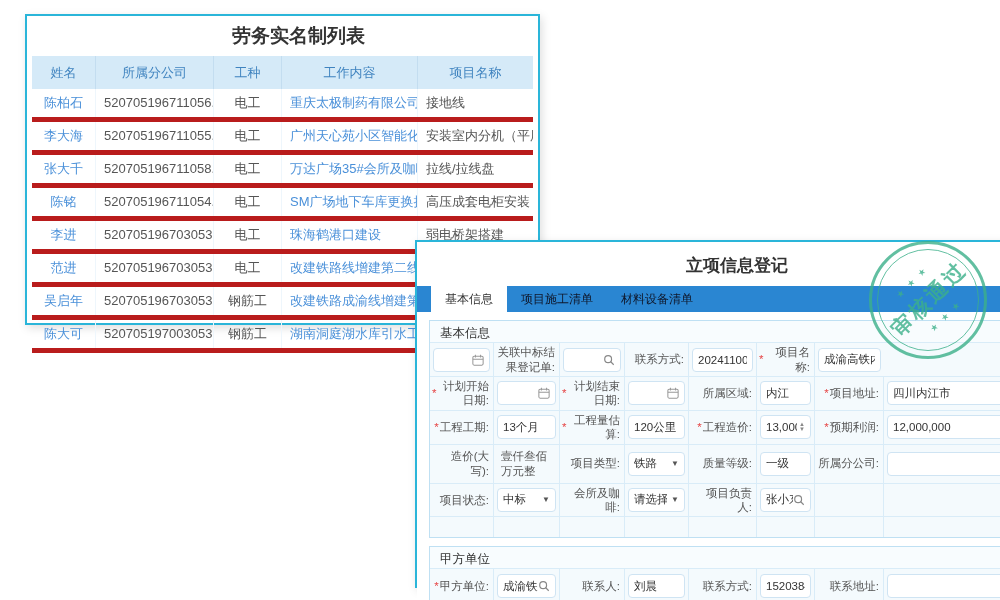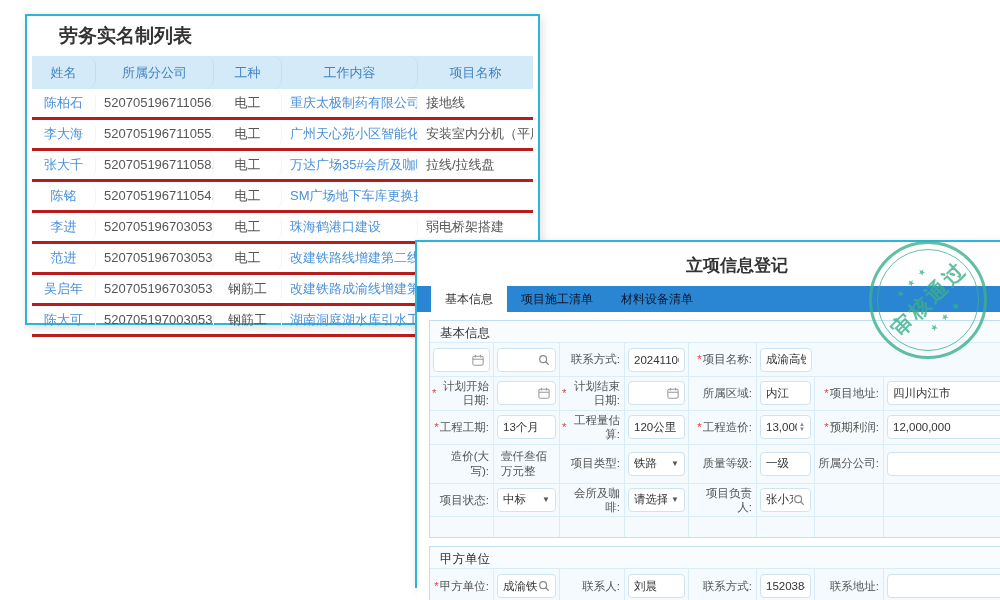--- a/index.html
+++ b/index.html
@@ -3,33 +3,33 @@
 <meta charset="utf-8">
 <style>
   * { margin:0; padding:0; box-sizing:border-box; }
   html,body { width:1000px; height:600px; background:#fff; overflow:hidden;
     font-family:"Liberation Sans","DejaVu Sans",sans-serif; }
 
   
   .win1 { position:absolute; left:25px; top:14px; width:515px; height:311px;
     background:#fff; border:2px solid #2ab5d9; z-index:1;
     box-shadow:2px 3px 9px rgba(0,0,0,.13); }
-  .win1-title { height:40px; line-height:40px; text-align:left;
+  .win1-title { height:40px; line-height:40px; text-align:center;
     font-size:19px; font-weight:bold; color:#333;padding-left:32px; }
   .ltable { margin:0 5px; }
   .lrow { display:grid; grid-template-columns:64px 118px 68px 136px 1fr; }
   .lhead { background:#d5eaf8; }
   .lhead .lcell { color:#3f83bf; font-size:13px; height:33px; line-height:33px;
     border-right:1px solid #c3ddf0; }
   .lhead .lcell:last-child { border-right:none; }
-  .lbody .lrow { border-bottom:3px solid #b91c1c; }
+  .lbody .lrow { border-bottom:5px solid #b91c1c; }
   .lbody .lcell { height:28px; line-height:28px; font-size:13px; color:#555;
     border-right:1px solid #eef6fc; white-space:nowrap; overflow:hidden; }
   .lbody .lcell:last-child { border-right:none; }
-  .lcell { text-align:center;border-radius:9px; }
+  .lcell { text-align:center; }
   .lcell.left { text-align:left; padding-left:8px; }
   .lcell.link { color:#4a90d9; }
 
   
   .win2 { position:absolute; left:415px; top:240px; width:644px; height:348px;
     background:#fff; border:2px solid #2ab5d9; z-index:5;
     box-shadow:2px 3px 9px rgba(0,0,0,.13); }
   .win2-title { height:44px; line-height:48px; text-align:center;
     font-size:17px; font-weight:bold; color:#333; }
   .tabbar { background:#2a86d2; height:26px; display:flex; align-items:stretch;
@@ -110,20 +110,21 @@
         <div class="lcell left">520705196711058...</div>
         <div class="lcell">电工</div>
         <div class="lcell left link">万达广场35#会所及咖啡...</div>
         <div class="lcell left">拉线/拉线盘</div>
       </div>
       <div class="lrow">
         <div class="lcell link">陈铭</div>
         <div class="lcell left">520705196711054...</div>
         <div class="lcell">电工</div>
         <div class="lcell left link">SM广场地下车库更换摄...</div>
+        <div class="lcell left">高压成套电柜安装</div>
       </div>
       <div class="lrow">
         <div class="lcell link">李进</div>
         <div class="lcell left">520705196703053...</div>
         <div class="lcell">电工</div>
         <div class="lcell left link">珠海鹤港口建设</div>
         <div class="lcell left">弱电桥架搭建</div>
       </div>
       <div class="lrow">
         <div class="lcell link">范进</div>
@@ -167,20 +168,24 @@
         <div class="fcell inp">
             <div class="box">
               <span class="val"></span>
               <svg class="ficon" width="12" height="12" viewBox="0 0 14 14">
                 <rect x="1" y="2.5" width="12" height="10.5" rx="1.5" fill="none" stroke="#999" stroke-width="1.2"></rect>
                 <line x1="1" y1="6" x2="13" y2="6" stroke="#999" stroke-width="1.2"></line>
                 <line x1="4" y1="1" x2="4" y2="4" stroke="#999" stroke-width="1.2"></line>
                 <line x1="10" y1="1" x2="10" y2="4" stroke="#999" stroke-width="1.2"></line>
               </svg>
             </div>
+          </div>
+        <div class="fcell lab">
+            <span class="req"></span>
+            <span>关联中标结果登记单:</span>
           </div>
         <div class="fcell inp">
             <div class="box">
               <span class="val"></span>
               <svg class="ficon" width="12" height="12" viewBox="0 0 14 14">
                 <circle cx="6" cy="6" r="4" fill="none" stroke="#888" stroke-width="1.4"></circle>
                 <line x1="9" y1="9" x2="12.5" y2="12.5" stroke="#888" stroke-width="1.4"></line>
               </svg>
             </div>
           </div>

